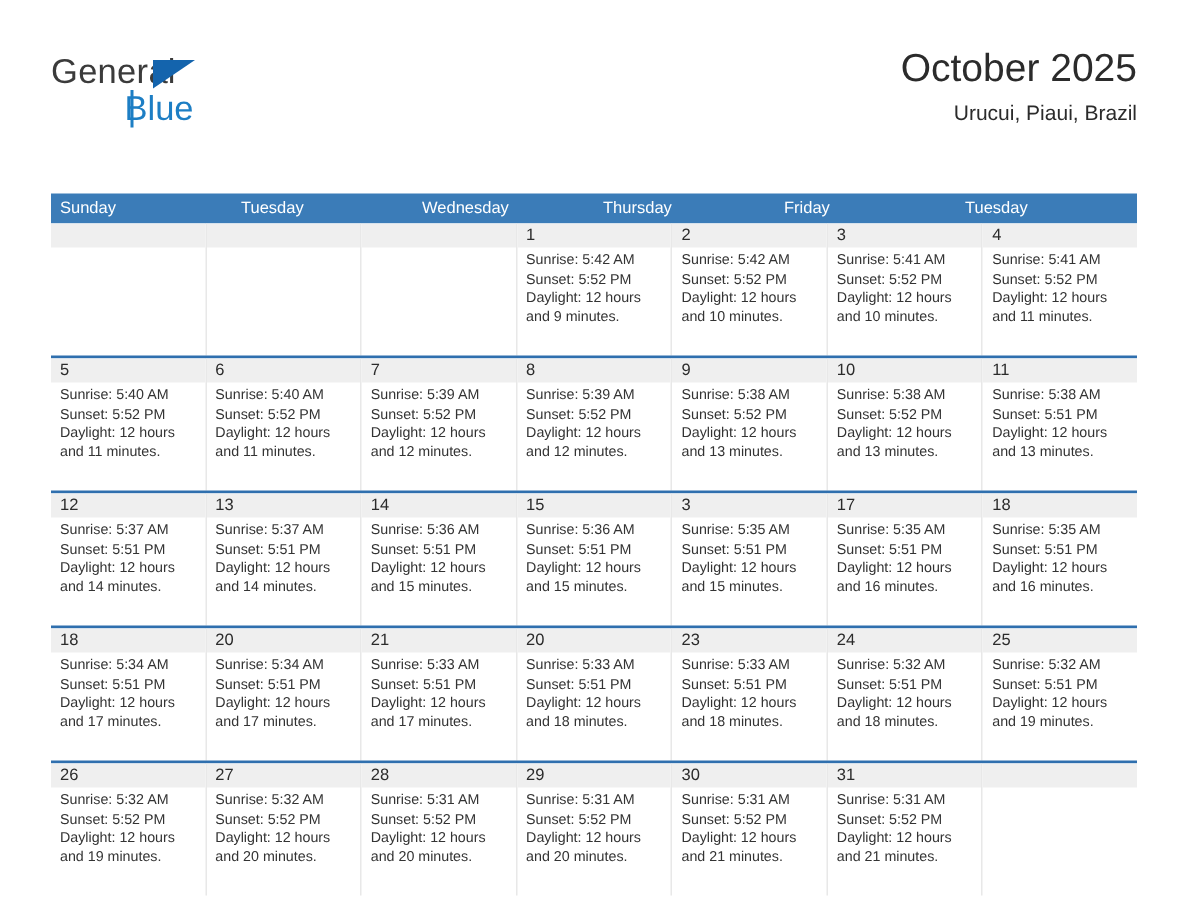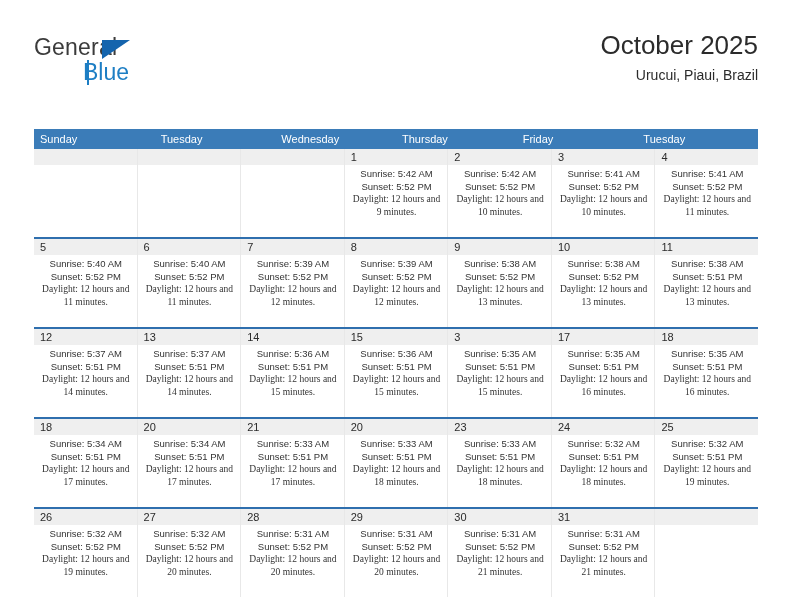--- a/index.html
+++ b/index.html
@@ -145,28 +145,26 @@
     box-sizing: border-box;
   }
   .cell.empty .daynum-band {
     background: #efefef;
   }
   .cell-body {
     padding: 3px 5px 0 6px;
     font-size: 9.5px;
     line-height: 12.6px;
     color: #333333;
-    text-align: center;
   }
   .cell-body div {
     white-space: nowrap;
   }
   .cell-body .daylight {
     white-space: normal;
-    font-family: Liberation Serif, serif;
   }
 </style>
 </head>
 <body>
 
 <div class="page">
 
   <div class="header">
 
     <div class="logo">

